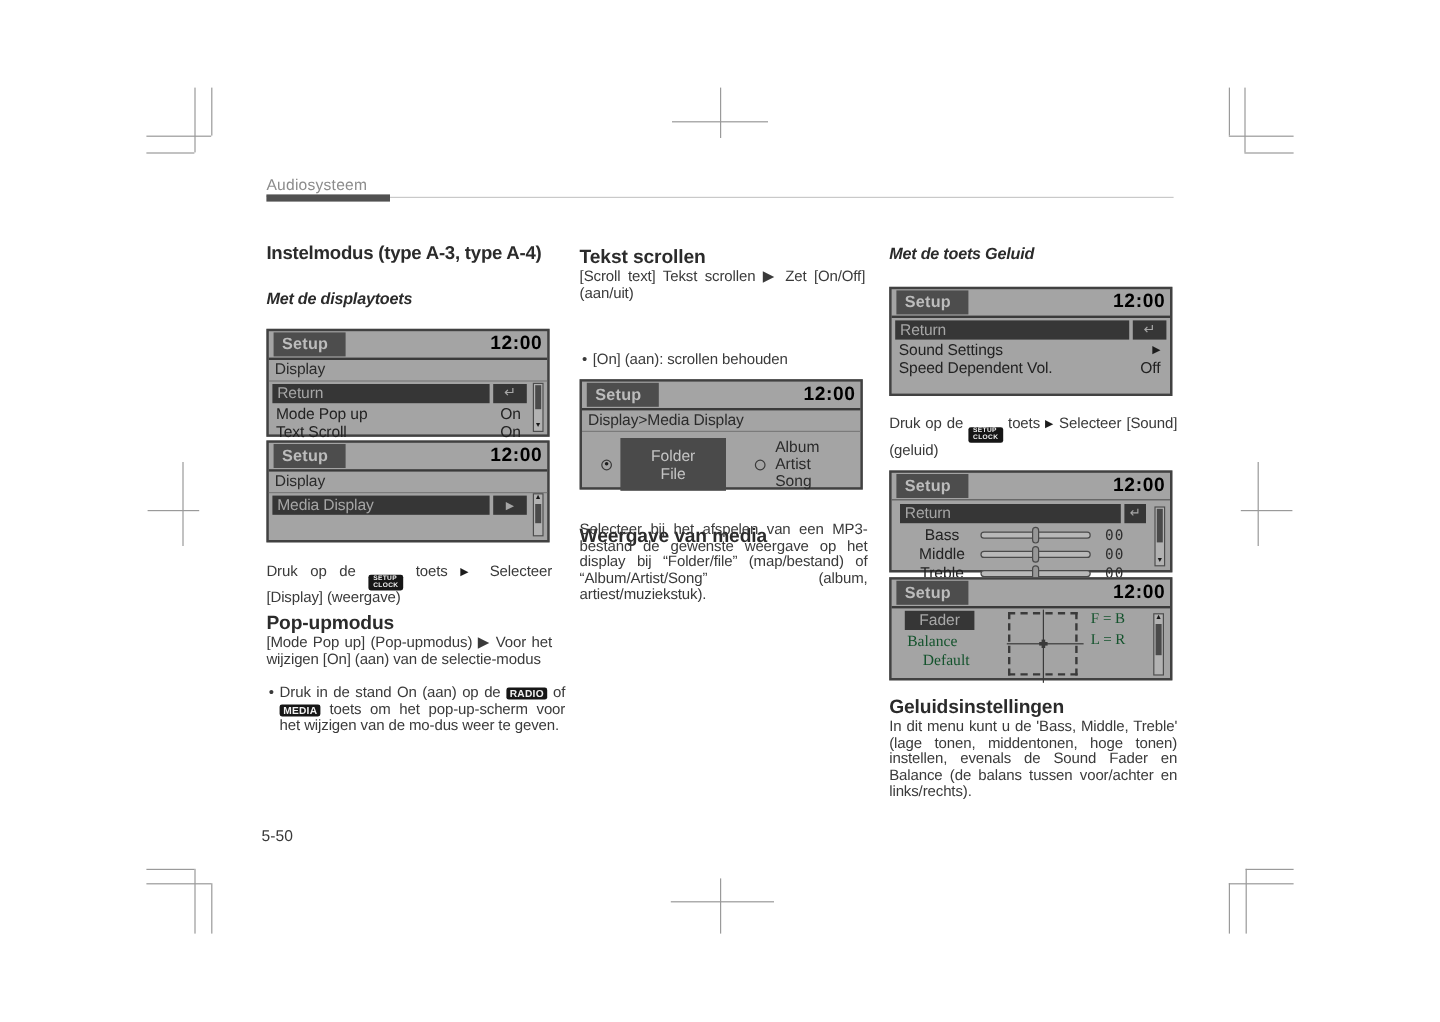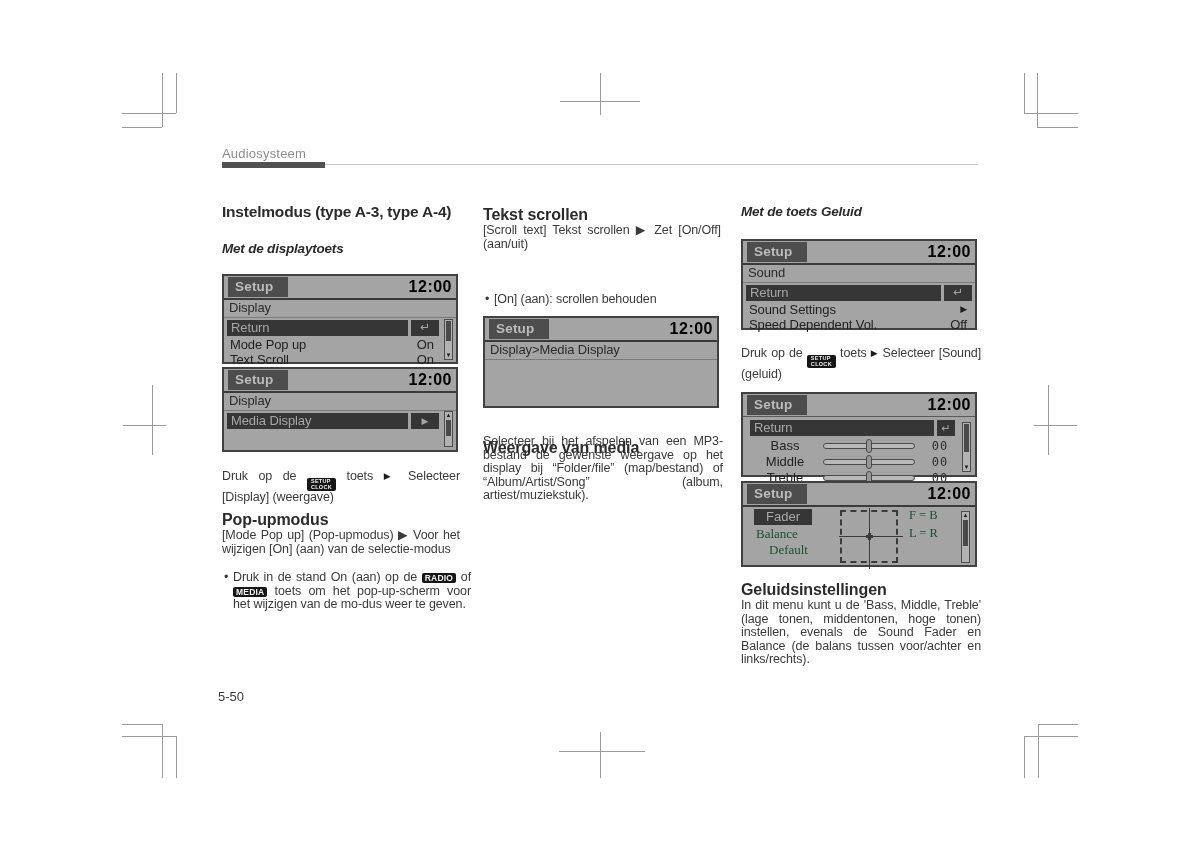--- a/index.html
+++ b/index.html
@@ -54,21 +54,21 @@
          box-sizing:border-box;position:relative;background:#a4a4a4;}
   .radio.sel::after{content:"";position:absolute;left:1.5px;top:1.5px;width:3px;height:3px;
          border-radius:50%;background:#1d1d1d;}
   .optbox{width:88px;height:44px;background:#4a4a4a;color:#c4c4c4;display:flex;flex-direction:column;
           align-items:center;justify-content:center;font-size:13px;line-height:15px;}
   .slider{position:relative;width:92px;height:14px;}
   .slider .track{position:absolute;left:0;right:0;top:4px;height:6px;border:1px solid #4a4a4a;
                  border-radius:4px;background:#b8b8b8;box-sizing:border-box;}
   .slider .thumb{position:absolute;left:43px;top:0;width:6px;height:14px;border:1px solid #4a4a4a;
                  border-radius:3px;background:#979797;box-sizing:border-box;}
-  .eqrow{display:flex;align-items:center;height:15px;padding-left:10px;margin-top:1px;justify-content:space-between;}
+  .eqrow{display:flex;align-items:center;height:15px;padding-left:10px;margin-top:1px;}
   .eqlabel{width:64px;text-align:center;font-size:13px;color:#222;}
   .eqval{width:40px;text-align:center;font-size:12px;color:#2e2e2e;
          font-family:"DejaVu Sans Mono",monospace;letter-spacing:1px;}
   .fader-item{position:absolute;font-size:13px;color:#14532d;font-family:Liberation Serif, serif;}
   .fader-hl{position:absolute;background:#363636;color:#a8a8a8;text-align:center;
             font-size:13px;line-height:16px;}
   .fader-box{position:absolute;border:2px dashed #3a3a3a;box-sizing:border-box;}
   .fbline{position:absolute;background:#3a3a3a;}
   .footer-num{position:absolute;left:218px;top:689px;font-size:13px;color:#3a3a3a;}
 </style>
@@ -194,33 +194,45 @@
     <span class="bmark">•</span>
     <span>[Off] (uit): slechts één (1) keer scrol-len.</span>
   </p>
 
   <div class="screen" style="left:483px;top:316px;width:236px;height:92px">
     <div class="sc-head">
       <span class="sc-badge">Setup</span>
       <span class="sc-clock">12:00</span>
     </div>
     <div class="sc-menu">Display&gt;Media Display</div>
+    <div style="display:flex;align-items:center;padding:5px 6px 0 16px">
+      <span class="radio sel"></span>
+      <div class="optbox" style="margin-left:7px">
+        <span>Folder</span>
+        <span>File</span>
+      </div>
+      <span class="radio" style="margin-left:24px"></span>
+      <div style="margin-left:8px;font-size:13px;line-height:14px;color:#2b2b2b">
+        <div>Album</div>
+        <div>Artist</div>
+        <div>Song</div>
+      </div>
+    </div>
   </div>
 
   <div class="blk h3" style="left:483px;top:439px">Weergave van media</div>
   <p class="blk body just" style="left:483px;top:435px;width:240px">Selecteer bij het afspelen van een MP3-bestand de gewenste weergave op het display bij “Folder/file” (map/bestand) of “Album/Artist/Song” (album, artiest/muziekstuk).</p>
 
   <div class="blk h2" style="left:741px;top:204px">Met de toets Geluid</div>
 
   <div class="screen" style="left:741px;top:239px;width:236px;height:91px">
     <div class="sc-head">
       <span class="sc-badge">Setup</span>
       <span class="sc-clock">12:00</span>
     </div>
-    <div class="sc-menu">Sound</div>
     <div>
       <div class="sc-hlrow">
         <span class="sc-hl">Return</span>
         <span class="sc-hlbox">↵</span>
       </div>
       <div class="sc-row">
         <span>Sound Settings</span>
         <span style="font-size:9px;line-height:15px;color:#1d1d1d">▶</span>
       </div>
       <div class="sc-row">

